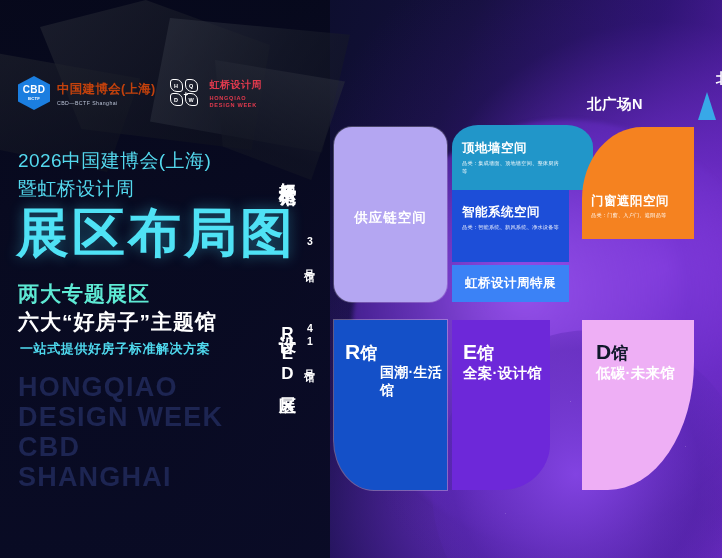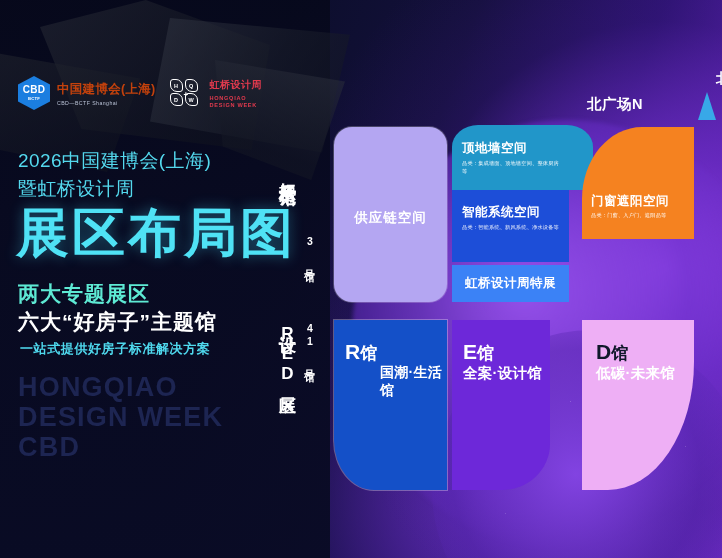--- a/index.html
+++ b/index.html
@@ -254,20 +254,21 @@
   <div class="hl-1">2026中国建博会(上海)</div>
   <div class="hl-2">暨虹桥设计周</div>
   <div class="hl-big">展区布局图</div>
   <div class="sub-1">两大专题展区</div>
   <div class="sub-2">六大“好房子”主题馆</div>
   <div class="sub-3">一站式提供好房子标准解决方案</div>
 
   <div class="ghost g1">HONGQIAO</div>
   <div class="ghost g2">DESIGN WEEK</div>
   <div class="ghost g3">CBD</div>
+  <div class="ghost g4">SHANGHAI</div>
 
   <div class="vlabel v-hall-name" id="v1">好房子示范馆</div>
   <div class="vlabel v-hall-no" id="v1b">3 号馆</div>
   <div class="vlabel v-hall-name" id="v2">设计RED展区</div>
   <div class="vlabel v-hall-no" id="v2b">41 号馆</div>
 
   <div class="plaza">北广场N</div>
   <div class="compass">
     <div class="lbl">北N</div>
     <div class="arrow"></div>

